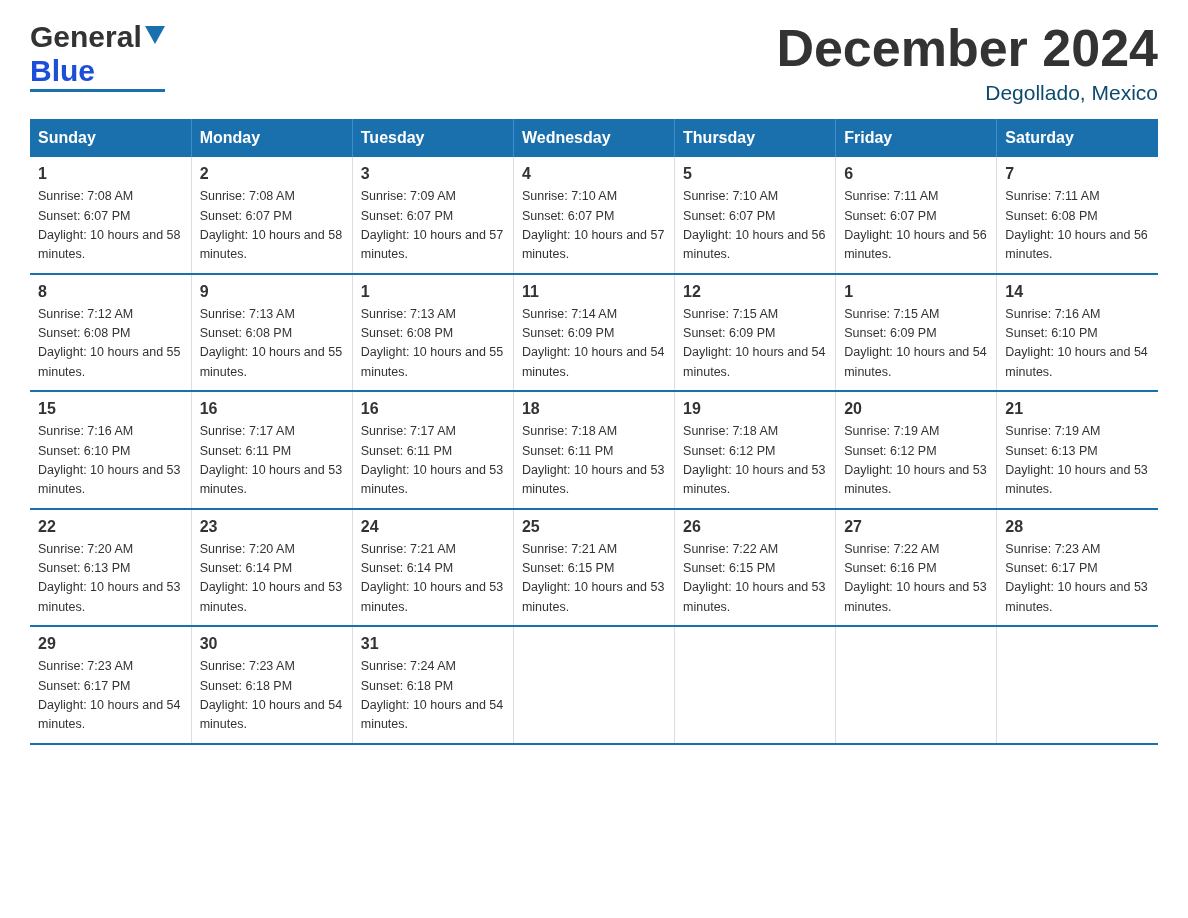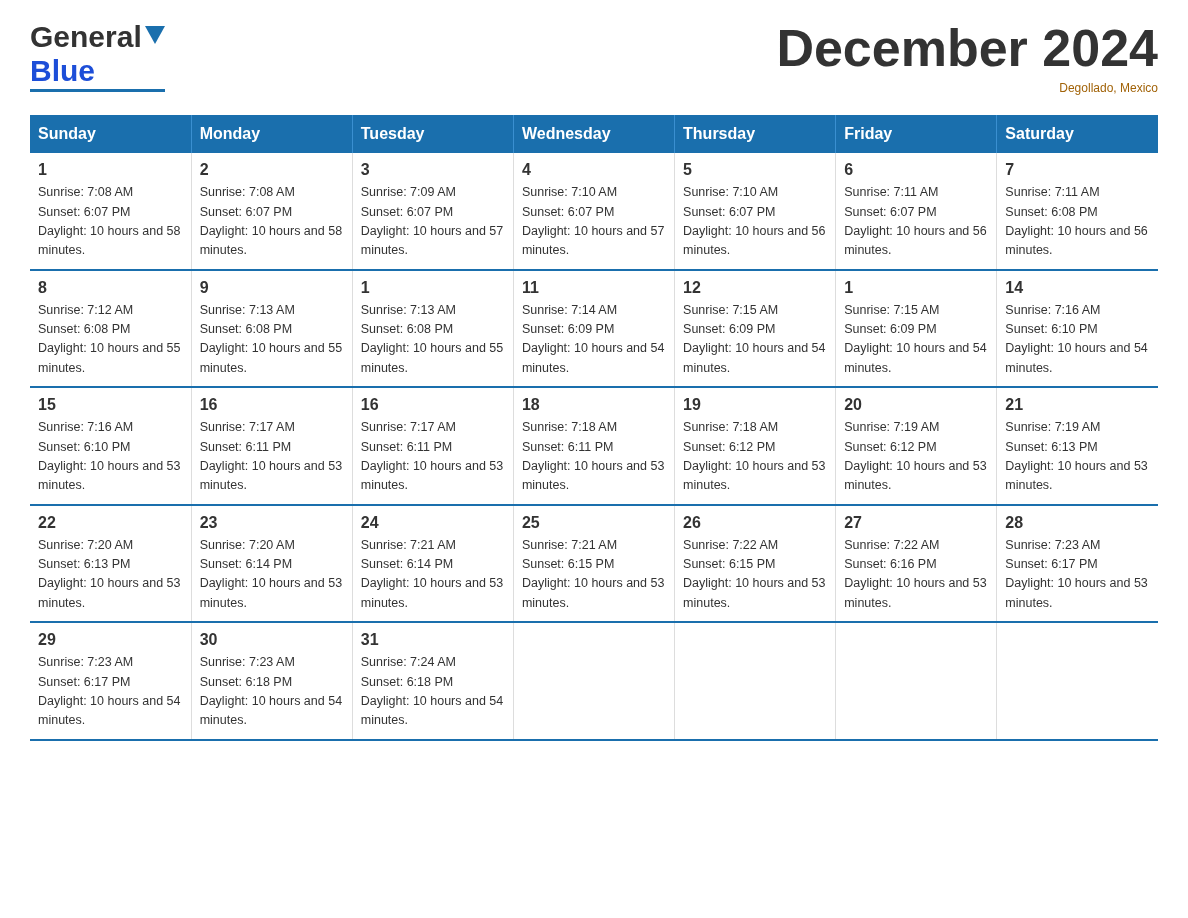--- a/index.html
+++ b/index.html
@@ -7,35 +7,35 @@
       font-family: Arial, sans-serif;
       background: #fff;
       width: 1188px;
       min-height: 918px;
       padding: 20px 30px;
     }
     .header {
       display: flex;
       justify-content: space-between;
       align-items: flex-start;
-      margin-bottom: 20px;
+      margin-bottom: 14px;
       gap: 20px;
     }
     .title-area {
       text-align: right;
     }
     .month-title {
       font-size: 52px;
       font-weight: bold;
       color: #333;
       line-height: 1.1;
     }
     .location {
-      font-size: 12px;
-      color: #a16207;
+      font-size: 21px;
+      color: #0c4a6e;
       margin-top: 4px;
     }
     table {
       width: 100%;
       border-collapse: collapse;
       table-layout: fixed;
     }
     thead tr {
       background: #1a6fad;
       padding-left: 6px;

